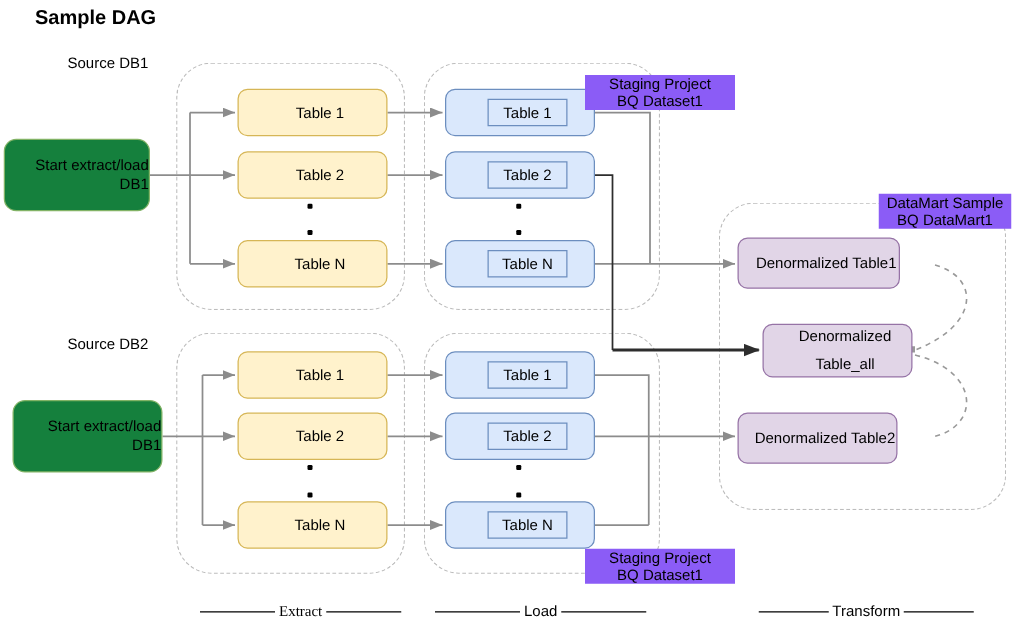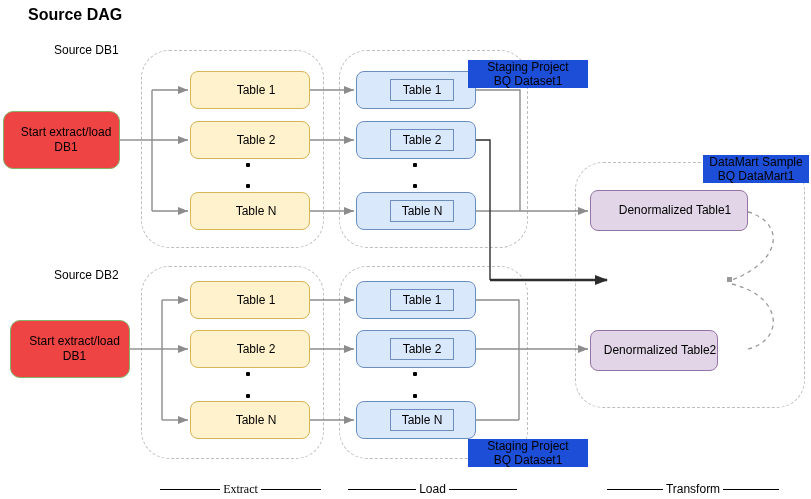--- a/index.html
+++ b/index.html
@@ -3,53 +3,53 @@
 <meta charset="utf-8">
 <style>
   html,body{margin:0;padding:0;background:#fff;}
   .canvas{
     position:relative;width:811px;height:499px;background:#fff;overflow:hidden;
     font-family:"Liberation Sans",sans-serif;color:#000;
   }
   .abs{position:absolute;}
   .title{font-size:16px;font-weight:bold;}
   .lbl{font-size:12px;line-height:14px;white-space:nowrap;}
-  .lbl2{font-size:12px;line-height:14px;text-align:center;background:#1d4ed8;padding:0 1px;}
+  .lbl2{font-size:12px;line-height:14px;text-align:center;background:#8b5cf6;padding:0 1px;}
   .cont{
     position:absolute;border:1px dashed #bdbdbd;border-radius:28px;
     background:transparent;box-sizing:border-box;
   }
   .wires{position:absolute;left:0;top:0;z-index:2;}
   .node{
     position:absolute;box-sizing:border-box;z-index:3;
     display:flex;align-items:center;justify-content:center;
     font-size:12px;line-height:15px;text-align:center;padding-left:12px;
   }
-  .gbox{background:#ef4444;border:1px solid #82b366;border-radius:10px;
-        flex-direction:column;align-items:center;justify-content:center;
+  .gbox{background:#15803d;border:1px solid #82b366;border-radius:10px;
+        flex-direction:column;align-items:flex-end;justify-content:center;
         padding-left:9px;text-align:left;}
   .ybox{background:#fff2cc;border:1px solid #d6b656;border-radius:8px;}
   .bbox{background:#dae8fc;border:1px solid #6c8ebf;border-radius:8px;}
   .inner{display:flex;align-items:center;justify-content:center;
          width:64px;height:22px;border:1px solid #6c8ebf;box-sizing:border-box;}
   .pbox{background:#e1d5e7;border:1px solid #9673a6;border-radius:8px;}
   .pbox2{flex-direction:column;justify-content:center;gap:7px;}
   .dot{position:absolute;width:4px;height:4px;background:#000;border-radius:1px;
        font-size:0;z-index:3;}
   .phase{position:absolute;display:flex;align-items:center;gap:3px;height:14px;z-index:4;}
   .phase .ln{flex:1;height:0;border-top:1px solid #000;}
   .phase .pt{font-size:12px;line-height:14px;white-space:nowrap;}
   .z4{z-index:4;}
 </style>
 </head>
 <body>
 
 <div class="canvas">
 
-  <div class="abs title z4" style="left:28px;top:6px;">Source DAG</div>
+  <div class="abs title z4" style="left:28px;top:6px;">Sample DAG</div>
 
   <div class="cont" style="left:141px;top:50px;width:183px;height:198px;"></div>
   <div class="cont" style="left:339px;top:50px;width:189px;height:198px;"></div>
   <div class="cont" style="left:141px;top:266px;width:183px;height:193px;"></div>
   <div class="cont" style="left:339px;top:266px;width:189px;height:193px;"></div>
   <div class="cont" style="left:575px;top:162px;width:230px;height:246px;"></div>
 
   <svg class="wires" width="811" height="499">
     <defs>
       <marker id="arr" markerUnits="userSpaceOnUse" markerWidth="11" markerHeight="9" refX="10" refY="4" orient="auto">
@@ -179,22 +179,26 @@
   <span class="dot" style="left:246px;top:372px;">.</span>
   <span class="dot" style="left:246px;top:394px;">.</span>
   <span class="dot" style="left:413px;top:372px;">.</span>
   <span class="dot" style="left:413px;top:394px;">.</span>
 
   <div class="abs lbl2 z4" style="left:703px;top:155px;width:104px;">
     <div>DataMart Sample</div>
     <div>BQ DataMart1</div>
   </div>
 
-  <div class="node pbox" style="left:590px;top:190px;width:158px;height:41px;">
+  <div class="node pbox" style="left:590px;top:190px;width:130px;height:41px;">
     <span>Denormalized Table1</span>
+  </div>
+  <div class="node pbox pbox2" style="left:610px;top:259px;width:120px;height:43px;">
+    <span>Denormalized</span>
+    <span>Table_all</span>
   </div>
   <div class="node pbox" style="left:590px;top:330px;width:128px;height:41px;">
     <span>Denormalized Table2</span>
   </div>
 
   <div class="phase" style="left:160px;top:482px;width:161px;font-family:Liberation Serif, serif;">
     <span class="ln"></span>
     <span class="pt">Extract</span>
     <span class="ln"></span>
   </div>

